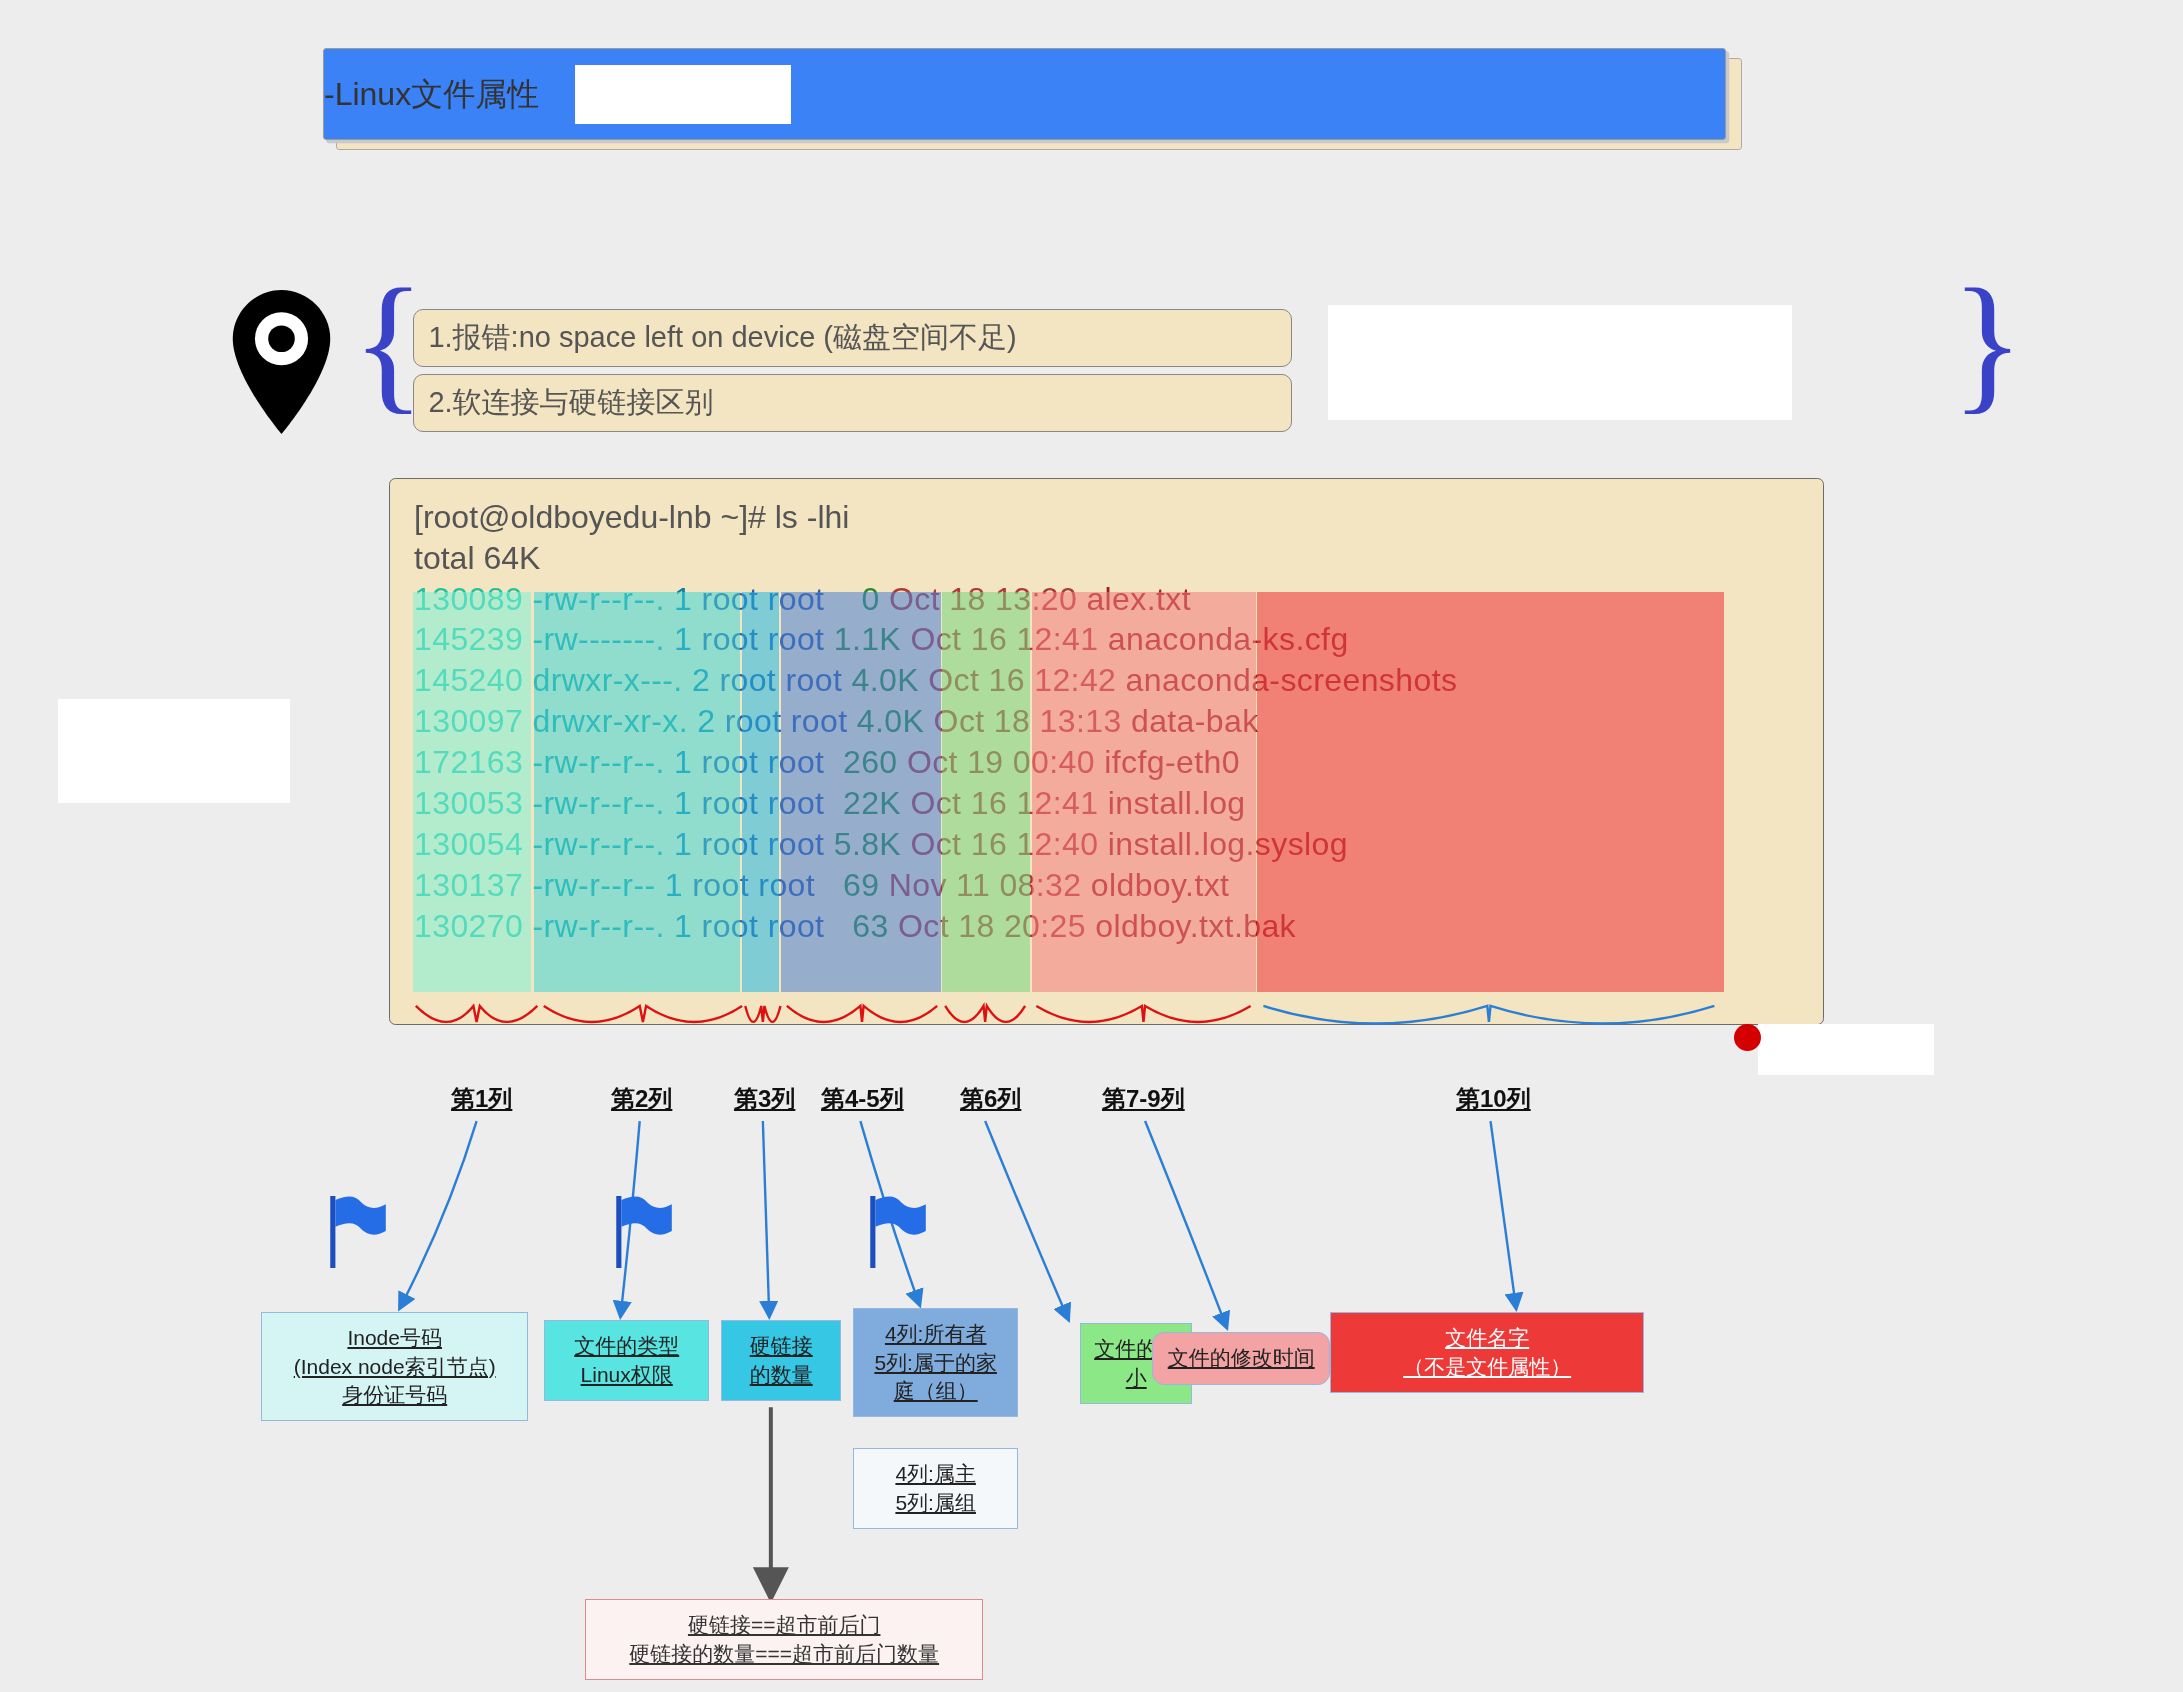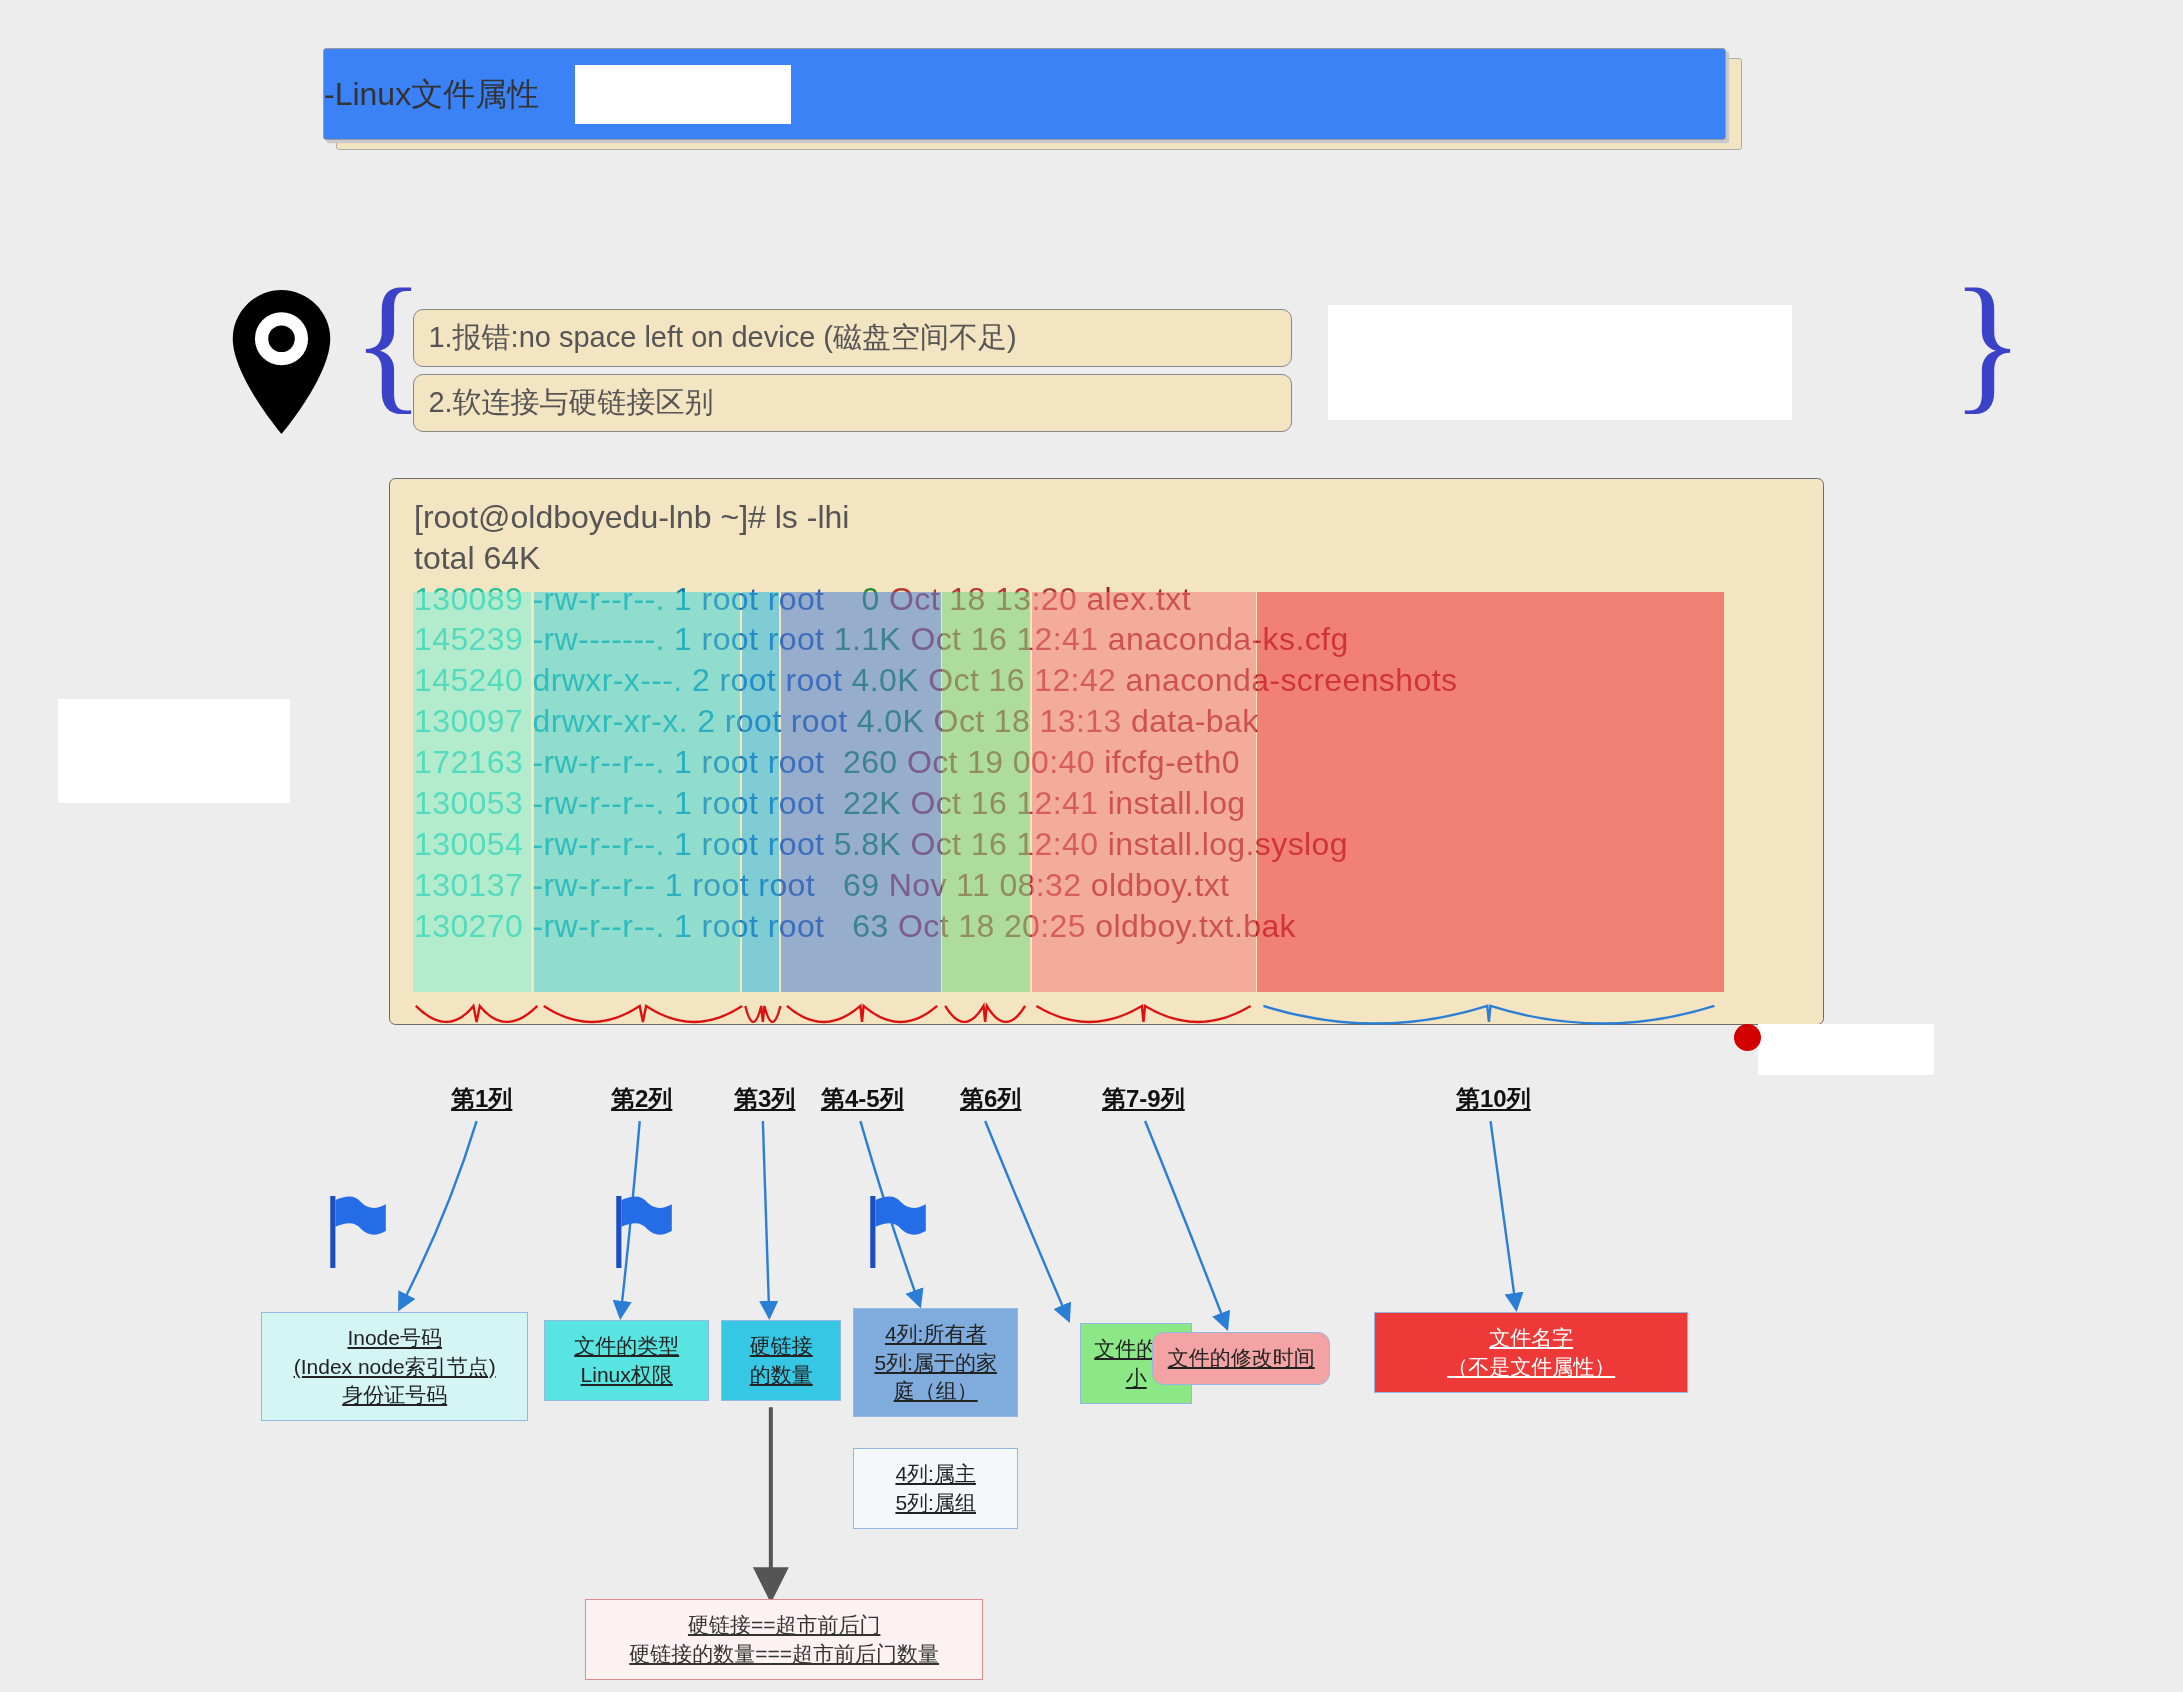--- a/index.html
+++ b/index.html
@@ -46,21 +46,21 @@
   .flag svg{width:64px;height:72px;}
   
   
   .ibox{position:absolute;border:0.8px solid #94b8e2;font-size:21px;text-align:center;text-decoration:underline;padding:11.2px 11.2px;line-height:1.35;color:#222;}
   .ibox.b1{left:261px;top:1312px;width:243px;background:#d4f5f4;}
   .ibox.b2{left:544px;top:1320px;width:141px;background:#58e4e0;}
   .ibox.b3{left:721px;top:1320px;width:96px;background:#36c7e4;}
   .ibox.b4{left:853px;top:1308px;width:141px;background:#7facdc;}
   .ibox.b5{left:1080px;top:1323px;width:88px;background:#8ce786;}
   .ibox.b6{left:1152px;top:1332px;width:154px;background:#f3a3a3;border-radius:12px;}
-  .ibox.b7{left:1374px;top:1312px;width:290px;background:#ee3939;color:#fff;}
+  .ibox.b7{left:1330px;top:1312px;width:290px;background:#ee3939;color:#fff;}
   .ibox.b4b{left:853px;top:1448px;width:141px;background:#f5f8fb;}
   .ibox.note{left:585px;top:1599px;width:374px;background:#fdf2f2;border:0.8px solid #e08b8b;color:#333;}
 
   
   .arrow-svg{position:absolute;left:0;top:0;pointer-events:none;}
 
   .white-patch-left{position:absolute;left:58px;top:699px;width:232px;height:104px;background:#fff;}
   .white-patch-br{position:absolute;left:1758px;top:1024px;width:176px;height:51px;background:#fff;}
   .red-dot{position:absolute;left:1734px;top:1024px;width:27px;height:27px;background:#d40000;border-radius:50%;}
 

